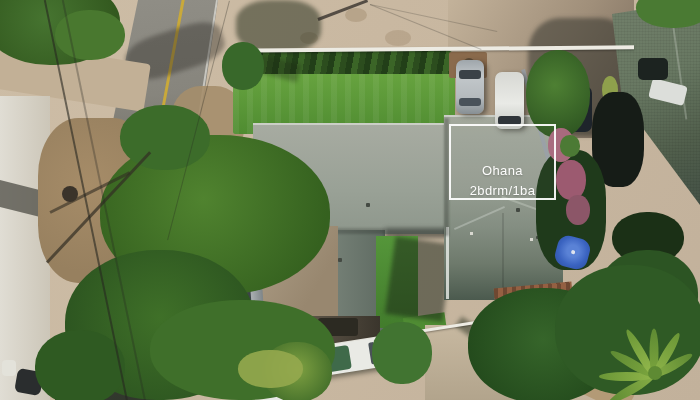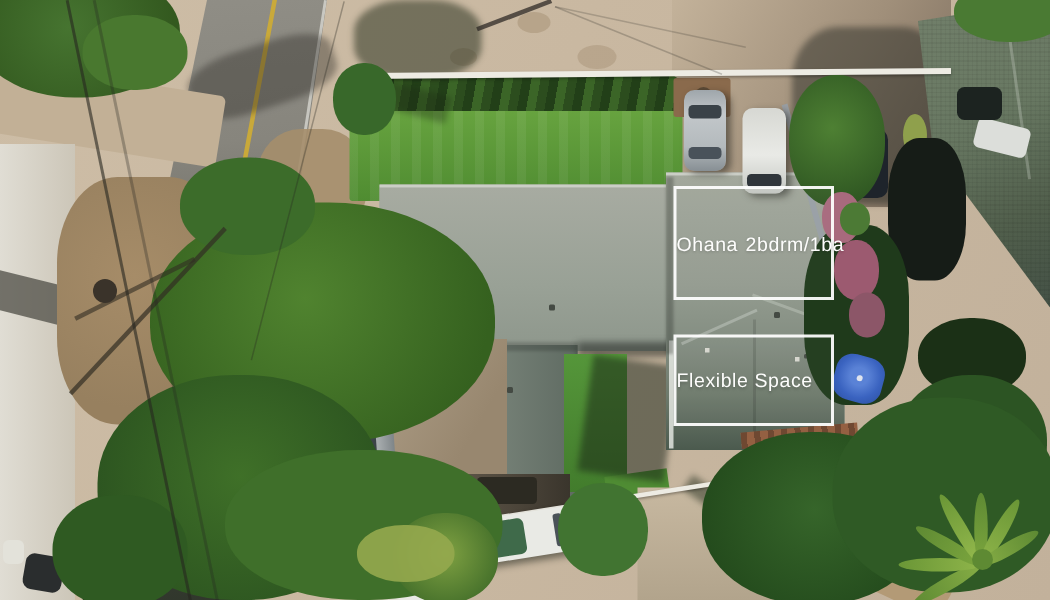--- a/index.html
+++ b/index.html
@@ -6,22 +6,22 @@
   #stage{position:relative;width:700px;height:400px;overflow:hidden;
          font-family:"Liberation Sans", sans-serif;
          background:linear-gradient(115deg,#cdbda6 0%,#c9b8a1 45%,#c2b19b 100%);}
   .abs{position:absolute;}
   .tree{position:absolute;border-radius:48%;}
   .wire{position:absolute;background:rgba(38,38,32,.6);}
   .shadow{position:absolute;background:rgba(35,40,30,.45);filter:blur(2px);}
   .car{position:absolute;border-radius:7px;}
   .fence{position:absolute;background:#edebe3;box-shadow:0 1px 2px rgba(0,0,0,.35);}
   .vent{position:absolute;background:#444a43;border-radius:1px;}
-  .label-box{position:absolute;display:flex;align-items:center;
-             justify-content:flex-start;gap:5px;border:2px solid rgba(255,255,255,.93);
+  .label-box{position:absolute;display:flex;flex-direction:column;align-items:center;
+             justify-content:flex-end;gap:5px;border:2px solid rgba(255,255,255,.93);
              background:rgba(200,210,200,.04);z-index:30;box-sizing:border-box;}
   .label-title,.label-sub{color:#fdfdfc;font-size:13px;letter-spacing:.4px;
              text-shadow:0 1px 2px rgba(0,0,0,.22);white-space:nowrap;}
   .label-title{font-weight:500;}
   .roof-tex{background-image:
       repeating-linear-gradient(0deg,rgba(0,0,0,.05) 0 1px,transparent 1px 3px),
       repeating-linear-gradient(90deg,rgba(0,0,0,.04) 0 1px,transparent 1px 3px);}
 </style>
 </head>
 <body>
@@ -201,17 +201,14 @@
   <div class="wire" style="left:103px;top:-4px;width:1.5px;height:410px;transform:rotate(-11.6deg);opacity:.5;z-index:11;"></div>
   <div class="wire" style="left:198px;top:-3px;width:1.2px;height:247px;transform:rotate(14.5deg);opacity:.55;z-index:11;"></div>
   <div class="abs" style="left:318px;top:18px;width:53px;height:3px;transform-origin:left center;transform:rotate(-20.8deg);background:rgba(45,42,38,.75);"></div>
   <div class="wire" style="left:370px;top:4px;width:120px;height:1.2px;transform-origin:left center;transform:rotate(22deg);opacity:.4;"></div>
   <div class="wire" style="left:370px;top:4px;width:130px;height:1.2px;transform-origin:left center;transform:rotate(12deg);opacity:.35;"></div>
 
   <div class="label-box" style="left:449px;top:124px;width:107px;height:76px;">
     <span class="label-title">Ohana</span>
     <span class="label-sub">2bdrm/1ba</span>
   </div>
-  <div class="label-box" style="left:449px;top:223px;width:107px;height:61px;">
-    <span class="label-title">Flexible Space</span>
-  </div>
 
 </div>
 
 </body></html>

